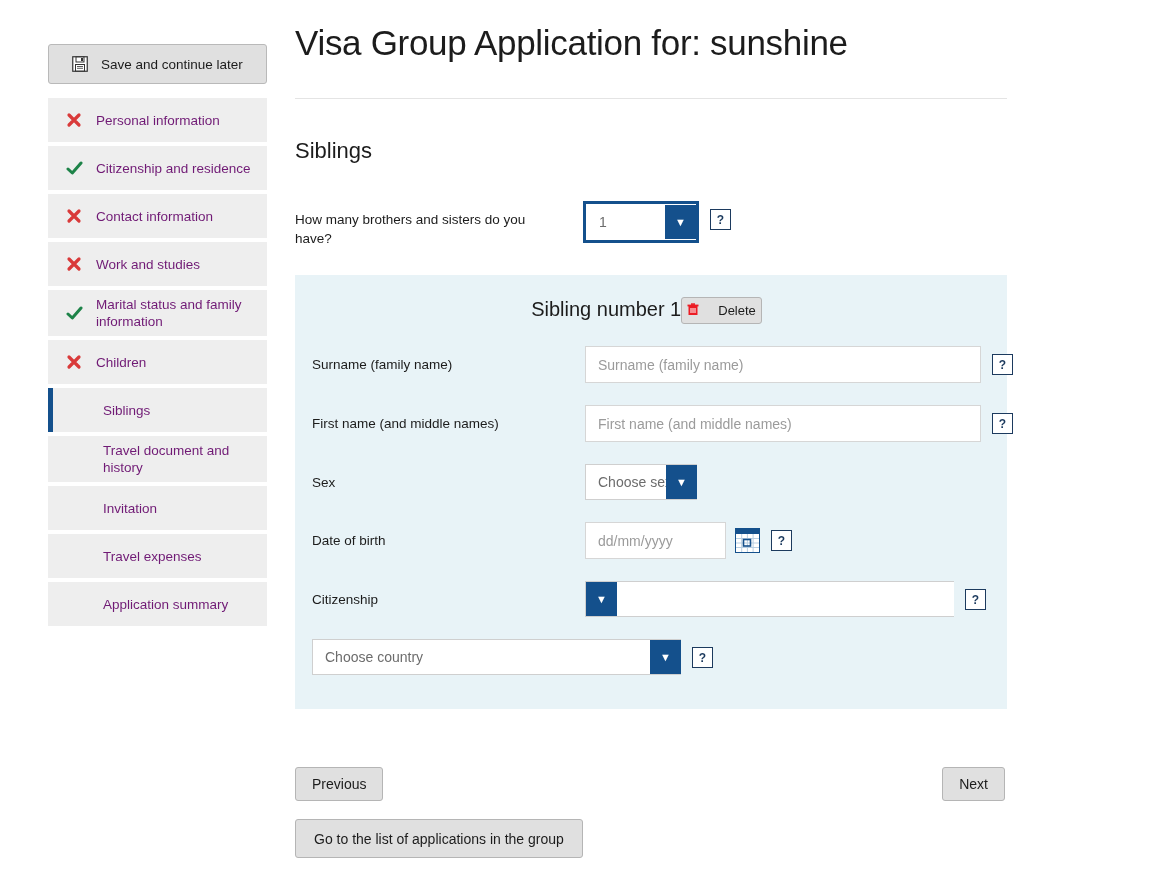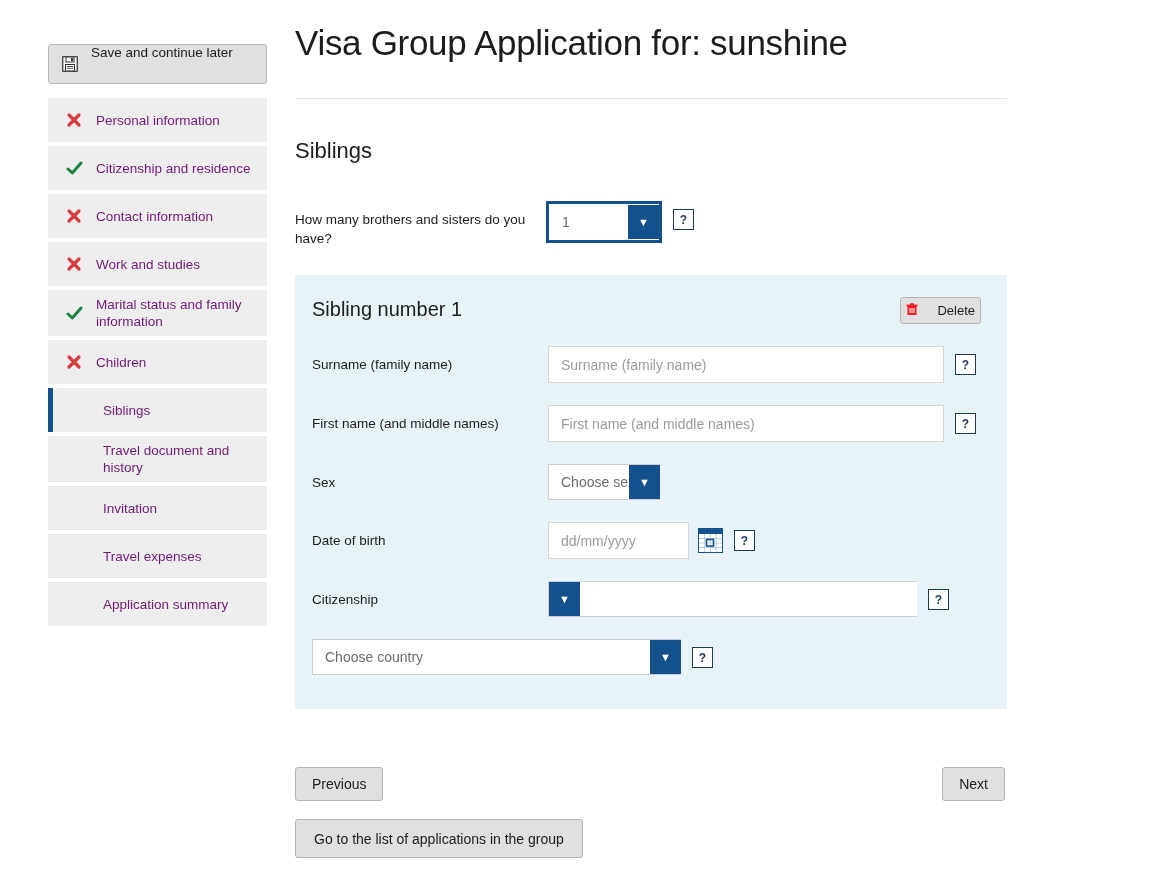--- a/index.html
+++ b/index.html
@@ -13,26 +13,26 @@
   }
   .page { position: relative; width: 1159px; height: 885px; }
 
   
   .sidebar {
     position: absolute;
     left: 48px; top: 44px;
     width: 219px;
   }
   .save-btn {
-    display: flex; 
+    display: flex; align-items: center;
     height: 40px;
     background: #e0e0e0;
     border: 1px solid #b9b9b9;
     border-radius: 3px;
-    padding: 0 10px;
+    padding: 0 20px;
     cursor: pointer;
     margin-bottom: 14px;
   }
   .save-btn .icon { width: 22px; display:flex; align-items:center; justify-content:center; }
   .save-btn .label {
     font-size: 13.5px;
     color: #1c1c1c;
     margin-left: 10px;
   }
   .nav-item {
@@ -92,20 +92,21 @@
     color: #1c1c1c;
     margin: 39px 0 0 0;
     line-height: 26px;
   }
 
   
   .frow {
     display: flex;
     align-items: flex-start;
     margin-top: 26px;
+    gap: 37px;
   }
   .frow .flabel {
     width: 251px;
     flex: 0 0 251px;
     font-size: 13.5px;
     line-height: 19px;
     color: #1c1c1c;
     padding-top: 9px;
   }
   .frow .fctrl { display: flex; align-items: flex-start; }
@@ -202,21 +203,21 @@
   
   .sib-panel {
     background: #e8f3f7;
     margin-top: 27px;
     padding: 22px 26px 34px 17px;
     position: relative;
   }
   .sib-head {
     display: flex;
     align-items: flex-start;
-    justify-content: space-between;
+    justify-content: center;
   }
   .sib-title {
     font-size: 20px;
     color: #1c1c1c;
     margin: 0;
     font-weight: normal;
     line-height: 24px;
     padding-left: 0px;
   }
   .del-btn {

